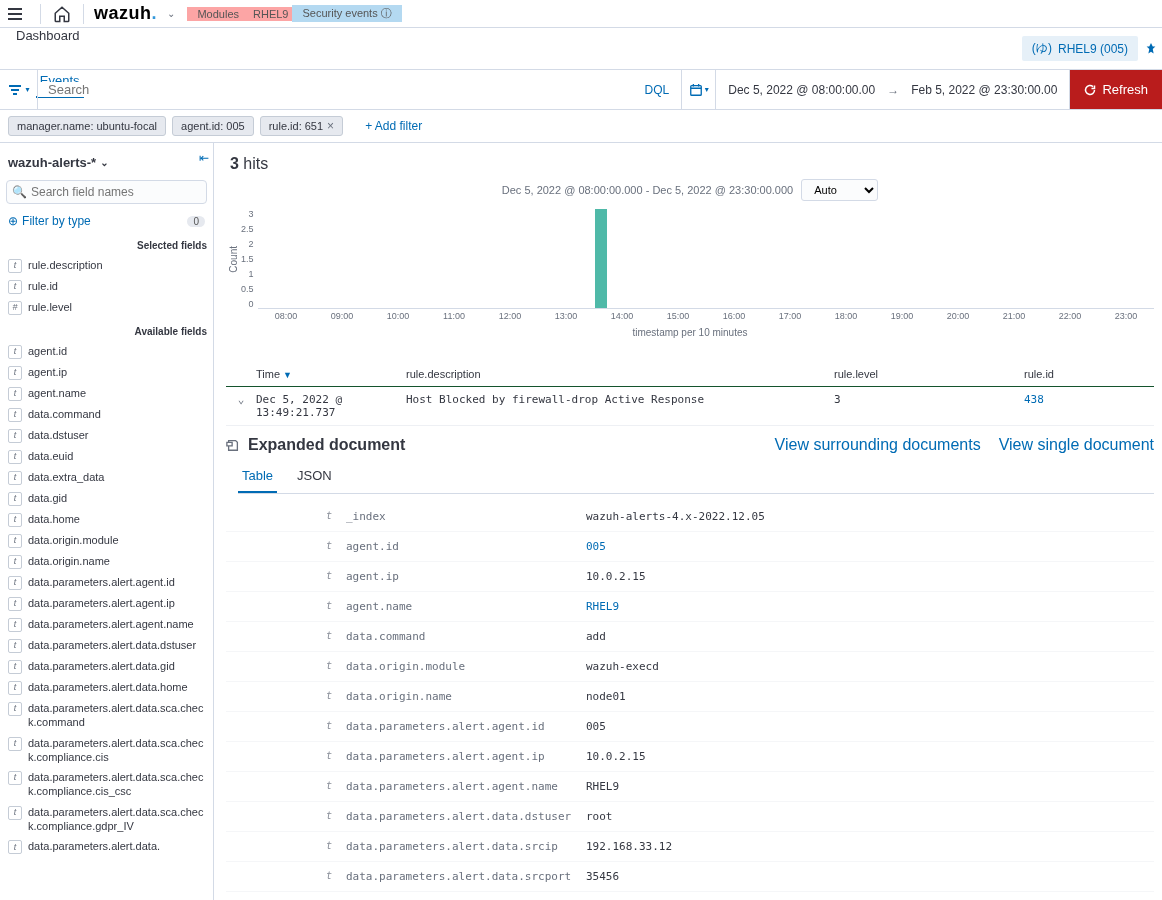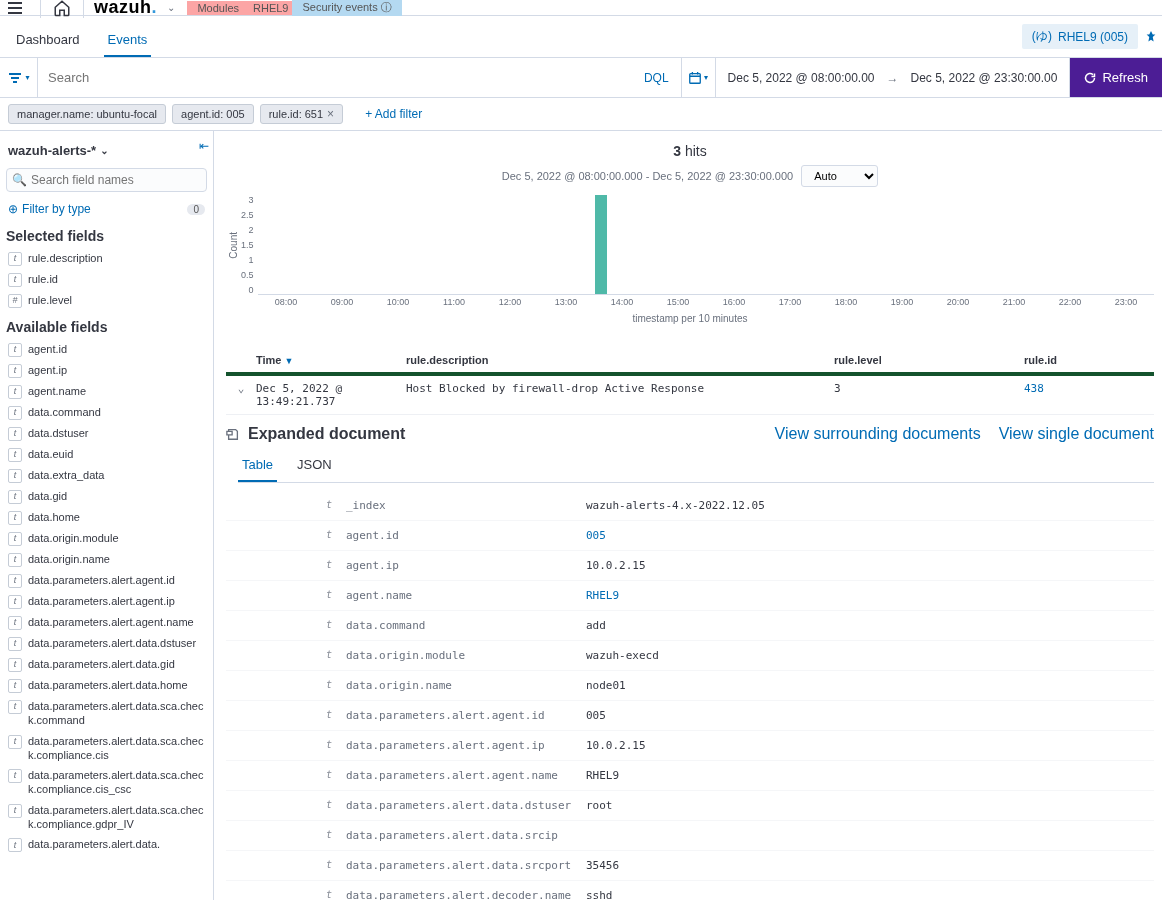--- a/index.html
+++ b/index.html
@@ -1,71 +1,71 @@
 <!DOCTYPE html>
 <html><head>
 <meta charset="utf-8">
 <style>
 * { box-sizing: border-box; margin: 0; padding: 0; }
 body { font-family: -apple-system, BlinkMacSystemFont, "Segoe UI", Helvetica, Arial, sans-serif; font-size: 12px; color: #343741; background: #fff; width: 1162px; }
-.top-bar { height: 16px; border-bottom: 1px solid #d3dae6; display: flex; align-items: center; padding: 0 8px; }
+.top-bar { height: 28px; border-bottom: 1px solid #d3dae6; display: flex; align-items: center; padding: 0 8px; }
 .menu-icon { width: 20px; height: 20px; display: flex; flex-direction: column; justify-content: center; gap: 3px; cursor: pointer; margin-right: 8px; }
 .menu-icon span { height: 2px; background: #343741; width: 14px; }
 .home-icon { width: 18px; height: 18px; margin: 0 8px; cursor: pointer; }
 .divider-v { width: 1px; height: 20px; background: #d3dae6; margin: 0 4px; }
 .logo { font-size: 18px; font-weight: 600; color: #000; letter-spacing: 0.5px; margin: 0 6px; }
 .logo .dot { color: #3498db; }
 .chevron { margin: 0 4px; color: #69707d; font-size: 10px; }
 .crumb { background: #fca5a5; color: #555; padding: 1px 10px; font-size: 11px; margin-right: -6px; position: relative; }
 .crumb.active { background: #b4d9f1; }
 .tabs-row { display: flex; align-items: center; justify-content: space-between; border-bottom: 1px solid #d3dae6; height: 42px; padding: 0 4px 0 12px; }
-.tabs { display: flex; gap: 20px; height: 100%; align-items: flex-end; }
+.tabs { display: flex; gap: 20px; height: 100%; align-items: flex-end; flex-direction: column; }
 .tab { padding: 0 4px 8px 4px; font-size: 13px; color: #343741; cursor: pointer; border-bottom: 2px solid transparent; }
 .tab.active { color: #006bb4; border-bottom-color: #006bb4; font-weight: 500; }
 .agent-badge { background: #e6f0f8; color: #006bb4; padding: 4px 10px; border-radius: 2px; font-size: 12px; display: flex; align-items: center; gap: 6px; }
 .pin-icon { width: 14px; height: 14px; color: #006bb4; }
 .search-row { display: flex; border-bottom: 1px solid #d3dae6; height: 40px; }
 .search-left { display: flex; flex: 1; align-items: center; border-right: 1px solid #d3dae6; }
 .filter-toggle { width: 38px; height: 100%; display: flex; align-items: center; justify-content: center; border-right: 1px solid #d3dae6; cursor: pointer; }
 .search-input { flex: 1; border: none; outline: none; padding: 0 10px; font-size: 13px; color: #69707d; }
 .dql { color: #006bb4; font-size: 12px; padding: 0 12px; cursor: pointer; }
 .date-picker { display: flex; align-items: center; padding: 0 12px; font-size: 12px; color: #343741; border-right: 1px solid #d3dae6; gap: 6px; }
 .cal-icon { width: 34px; height: 100%; display: flex; align-items: center; justify-content: center; border-right: 1px solid #d3dae6; cursor: pointer; color: #006bb4; }
-.refresh-btn { background: #4c1d95; color: #fff; border: none; padding: 0 14px; height: 100%; font-size: 13px; cursor: pointer; display: flex; align-items: center; gap: 6px; }
+.refresh-btn { background: #b91c1c; color: #fff; border: none; padding: 0 14px; height: 100%; font-size: 13px; cursor: pointer; display: flex; align-items: center; gap: 6px; }
 .filter-row { display: flex; align-items: center; padding: 6px 8px; gap: 16px; border-bottom: 1px solid #d3dae6; }
 .filter-pill { background: #e6e9ef; border: 1px solid #c5ccd6; border-radius: 3px; padding: 2px 8px; font-size: 11px; color: #343741; display: flex; align-items: center; gap: 4px; }
 .add-filter { color: #006bb4; font-size: 12px; cursor: pointer; margin-left: 6px; }
 .close-x { font-size: 12px; cursor: pointer; color: #69707d; }
 .main-split { display: flex; }
 .sidebar { width: 214px; border-right: 1px solid #d3dae6; padding: 8px 6px; position: relative; }
 .index-name { font-weight: 600; font-size: 13px; padding: 4px 2px; display: flex; align-items: center; gap: 4px; }
 .collapse-toggle { position: absolute; right: 4px; top: 8px; color: #006bb4; font-size: 12px; cursor: pointer; }
 .field-search { width: 100%; border: 1px solid #d3dae6; border-radius: 4px; padding: 4px 6px 4px 24px; font-size: 12px; margin: 6px 0; background: #fbfcfd; }
 .field-search-wrap { position: relative; }
 .field-search-wrap .sicon { position: absolute; left: 6px; top: 50%; transform: translateY(-50%); font-size: 12px; color: #69707d; }
 .filter-type { color: #006bb4; font-size: 12px; display: flex; align-items: center; justify-content: space-between; padding: 4px 2px; cursor: pointer; }
 .filter-type .count { background: #e6e9ef; color: #555; border-radius: 8px; padding: 0 6px; font-size: 10px; }
-.section-title { font-size: 14px; font-weight: 700; color: #343741; margin: 8px 0 4px 0; }
+.section-title { font-size: 10px; font-weight: 700; color: #343741; margin: 8px 0 4px 0; text-align: right; }
 .field { display: flex; align-items: flex-start; gap: 6px; padding: 3px 2px; font-size: 11px; cursor: pointer; line-height: 1.3; }
 .field-type { width: 14px; height: 14px; border: 1px solid #c5ccd6; border-radius: 2px; font-size: 9px; display: flex; align-items: center; justify-content: center; color: #69707d; flex-shrink: 0; font-style: italic; margin-top: 1px; }
 .field-name { color: #343741; word-break: break-word; }
 .content { flex: 1; padding: 8px 8px 8px 12px; overflow: hidden; }
-.hits { text-align: center; font-size: 14px; padding: 4px; }
+.hits { text-align: left; font-size: 16px; padding: 4px; }
 .hits b { font-weight: 700; }
 .timerange { text-align: center; font-size: 11px; color: #69707d; padding: 2px; display: flex; align-items: center; justify-content: center; gap: 8px; }
 .auto-select { border: 1px solid #d3dae6; padding: 3px 24px 3px 8px; font-size: 11px; background: #fbfcfd; border-radius: 3px; }
 .chart-area { display: flex; margin: 6px 0 2px 0; }
 .y-axis-label { writing-mode: vertical-lr; transform: rotate(180deg); font-size: 10px; color: #69707d; align-self: center; padding: 0 2px; }
 .y-ticks { display: flex; flex-direction: column; justify-content: space-between; font-size: 9px; color: #69707d; text-align: right; padding-right: 4px; height: 100px; }
 .plot { flex: 1; height: 100px; border-bottom: 1px solid #d3dae6; position: relative; }
 .bar { position: absolute; bottom: 0; width: 12px; background: #4fb9a8; }
 .x-ticks { display: flex; font-size: 9px; color: #69707d; padding-left: 32px; margin-top: 2px; }
 .x-ticks span { flex: 1; text-align: center; }
 .x-label { text-align: center; font-size: 10px; color: #69707d; margin: 6px 0 10px 0; }
-.events-header { display: flex; font-size: 11px; font-weight: 700; border-bottom: 4px solid #14532d; padding: 6px 0; margin-top: 24px; }
+.events-header { display: flex; font-size: 11px; font-weight: 400; border-bottom: 1px solid #14532d; padding: 6px 0; margin-top: 24px; }
 .col-expand { width: 30px; }
 .col-time { width: 150px; }
 .col-desc { flex: 1; }
 .col-level { width: 190px; }
 .col-id { width: 130px; }
 .event-row { display: flex; font-size: 11px; font-family: Menlo, Consolas, monospace; padding: 6px 0; border-bottom: 1px solid #eef0f4; }
 .event-row .col-expand { cursor: pointer; text-align: center; color: #69707d; }
 .link { color: #006bb4; cursor: pointer; }
 .expanded-doc { padding: 10px 0; }
 .expanded-head { display: flex; align-items: center; justify-content: space-between; font-size: 16px; }
@@ -136,21 +136,21 @@
   <div class="cal-icon">
     <svg width="14" height="14" viewBox="0 0 16 16" fill="none" stroke="#006bb4" stroke-width="1.5">
         <rect x="2" y="3" width="12" height="11" rx="1"></rect>
         <path d="M2 6h12M5 1v3M11 1v3"></path>
       </svg>
     <span style="font-size:8px;margin-left:2px">▾</span>
   </div>
   <div class="date-picker">
     <span>Dec 5, 2022 @ 08:00:00.00</span>
     <span class="arrow">→</span>
-    <span>Dec 5, 2022 @ 23:30:00.00</span>
+    <span>Feb 5, 2022 @ 23:30:00.00</span>
   </div>
   <button class="refresh-btn">
     <svg width="12" height="12" viewBox="0 0 16 16" fill="none" stroke="#fff" stroke-width="2">
         <path d="M14 8a6 6 0 11-2-4.5M14 2v4h-4"></path>
       </svg>
     <span>Refresh</span>
   </button>
 </div>
 
 <div class="filter-row">
@@ -421,20 +421,21 @@
             <span class="dv ">RHEL9</span>
           </div>
           <div class="doc-row">
             <span class="dt">t</span>
             <span class="dk">data.parameters.alert.data.dstuser</span>
             <span class="dv ">root</span>
           </div>
           <div class="doc-row">
             <span class="dt">t</span>
             <span class="dk">data.parameters.alert.data.srcip</span>
+            <span class="dv ">192.168.33.12</span>
           </div>
           <div class="doc-row">
             <span class="dt">t</span>
             <span class="dk">data.parameters.alert.data.srcport</span>
             <span class="dv ">35456</span>
           </div>
           <div class="doc-row">
             <span class="dt">t</span>
             <span class="dk">data.parameters.alert.decoder.name</span>
             <span class="dv ">sshd</span>

